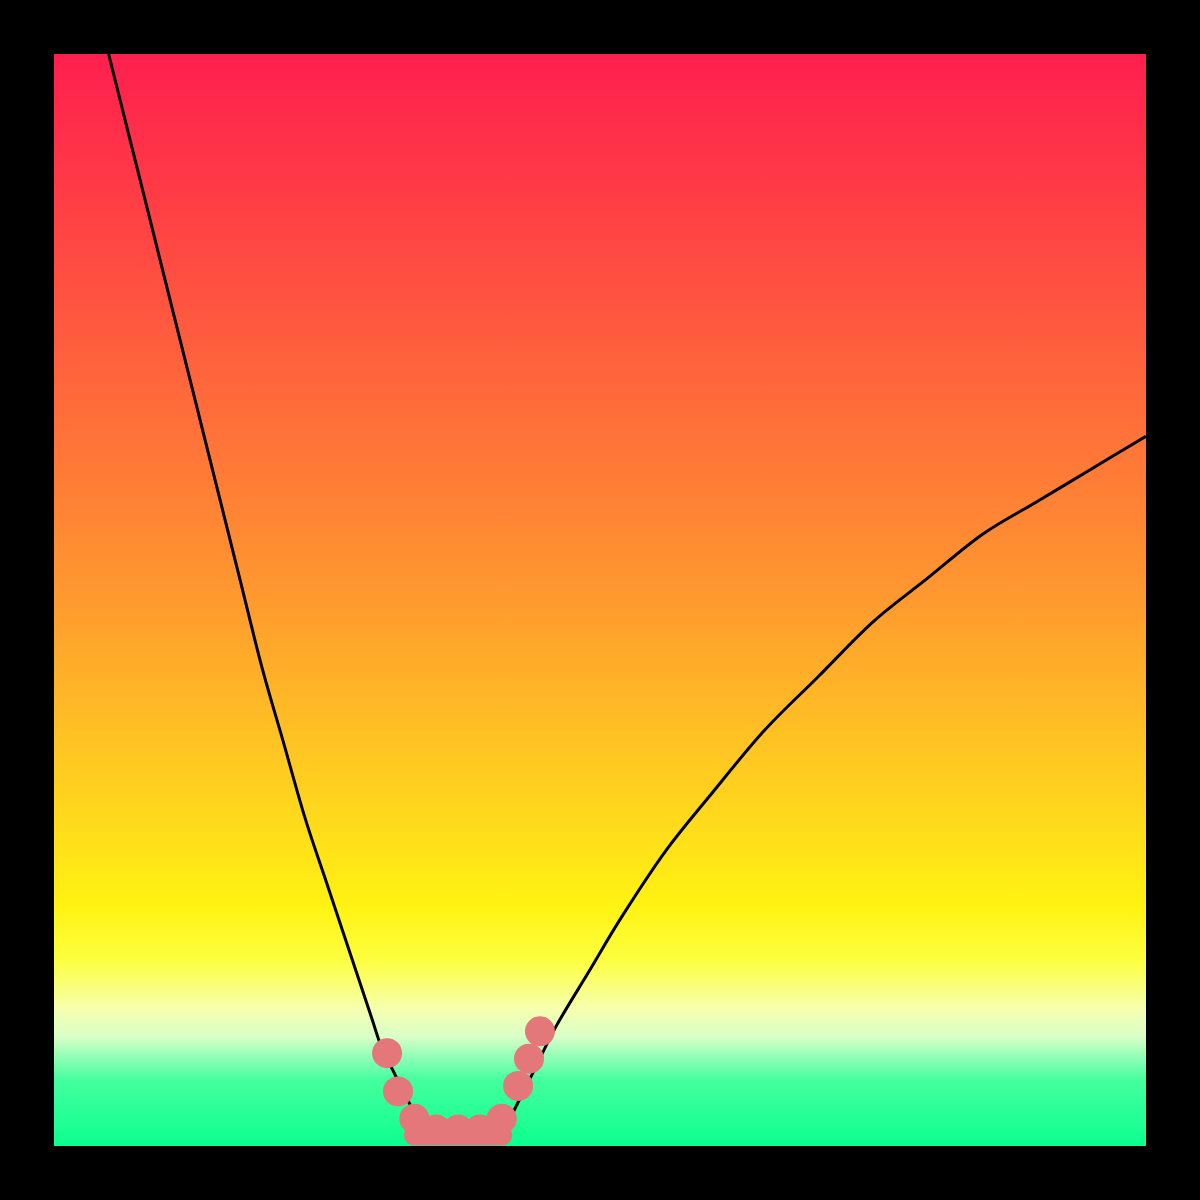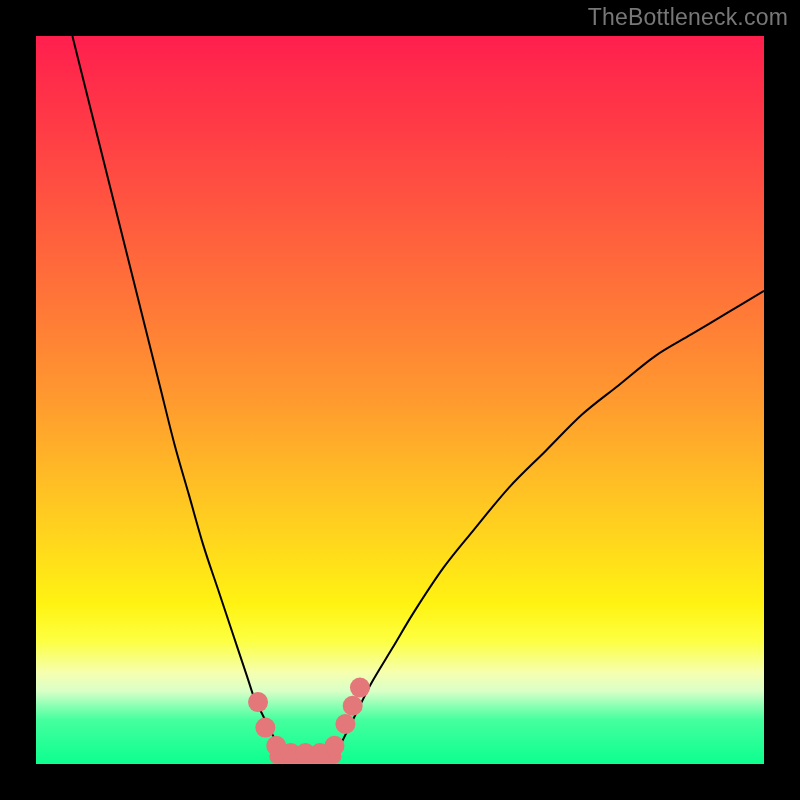--- a/index.html
+++ b/index.html
@@ -57,21 +57,20 @@
     left: 0;
     top: 0;
     width: 728px;
     height: 728px;
   }
 </style>
 </head>
 <body>
 
 <div class="frame">
-  <div class="watermark">TheBottleneck.com</div>
 
   <div class="plot-area">
     <svg class="overlay" viewBox="0 0 728 728" preserveAspectRatio="none">
       <path id="curve-left-path" fill="none" stroke="#000000" stroke-width="2" d="M 36.4 0 C 38.82666666666667 9.706666666666669, 46.106666666666676 38.82666666666667, 50.96000000000001 58.24000000000001 C 55.81333333333334 77.65333333333335, 60.666666666666664 97.06666666666668, 65.52 116.48000000000002 C 70.37333333333333 135.89333333333335, 75.22666666666666 155.3066666666667, 80.08 174.72000000000003 C 84.93333333333334 194.13333333333335, 89.78666666666666 213.54666666666665, 94.64 232.95999999999998 C 99.49333333333334 252.3733333333333, 104.34666666666666 271.78666666666663, 109.2 291.2 C 114.05333333333334 310.61333333333334, 118.90666666666667 330.02666666666664, 123.76 349.44 C 128.61333333333334 368.85333333333335, 133.46666666666667 389.48, 138.32 407.68 C 143.17333333333332 425.88, 148.02666666666667 441.6533333333333, 152.88 458.64 C 157.73333333333332 475.62666666666667, 162.58666666666667 493.8266666666667, 167.44 509.6 C 172.29333333333332 525.3733333333333, 177.14666666666668 538.72, 182 553.28 C 186.85333333333332 567.8399999999999, 191.70666666666668 582.4000000000001, 196.56 596.96 C 201.41333333333333 611.52, 207.47999999999996 629.72, 211.11999999999998 640.64 C 214.76 651.56, 215.97333333333333 656.4133333333334, 218.4 662.48 C 220.82666666666668 668.5466666666666, 223.25333333333333 672.1866666666666, 225.68 677.04 C 228.10666666666668 681.8933333333333, 230.53333333333333 686.7466666666667, 232.96 691.6 C 235.38666666666668 696.4533333333334, 237.81333333333333 701.3066666666666, 240.24 706.16 C 242.66666666666669 711.0133333333333, 246.30666666666667 718.2933333333333, 247.52 720.72"></path>
       <path id="curve-right-path" fill="none" stroke="#000000" stroke-width="2" d="M 298.47999999999996 720.72 C 299.69333333333327 718.2933333333333, 302.12 713.4399999999999, 305.76 706.16 C 309.4 698.88, 315.46666666666664 686.7466666666667, 320.32 677.04 C 325.17333333333335 667.3333333333333, 328.81333333333333 658.8399999999999, 334.88 647.92 C 340.94666666666666 637, 349.43999999999994 623.6533333333333, 356.71999999999997 611.52 C 364 599.3866666666667, 370.06666666666666 588.4666666666667, 378.56 575.12 C 387.05333333333334 561.7733333333333, 397.9733333333334 544.7866666666667, 407.68000000000006 531.44 C 417.3866666666667 518.0933333333334, 425.88 508.38666666666666, 436.8 495.03999999999996 C 447.72 481.69333333333327, 461.06666666666666 464.7066666666667, 473.2 451.36 C 485.3333333333333 438.0133333333333, 497.46666666666664 427.0933333333333, 509.59999999999997 414.96 C 521.7333333333333 402.82666666666665, 533.8666666666667 389.48, 546 378.56 C 558.1333333333333 367.64, 570.2666666666667 359.14666666666665, 582.4 349.44 C 594.5333333333333 339.73333333333335, 606.6666666666666 328.8133333333333, 618.8 320.31999999999994 C 630.9333333333333 311.8266666666666, 643.0666666666667 305.76, 655.2 298.48 C 667.3333333333334 291.20000000000005, 679.4666666666667 283.91999999999996, 691.6 276.64 C 703.7333333333333 269.36, 721.9333333333334 258.44, 728 254.8"></path>
       <path id="floor-path" fill="none" stroke="#e37779" stroke-width="14" stroke-linecap="round" d="M 240.24 720.72 L 298.47999999999996 720.72"></path>
       <g id="marker-group">
           <circle cx="222.04" cy="666.12" r="10" fill="#e37779"></circle>
           <circle cx="229.32" cy="691.6" r="10" fill="#e37779"></circle>
           <circle cx="240.24" cy="709.8" r="10" fill="#e37779"></circle>

